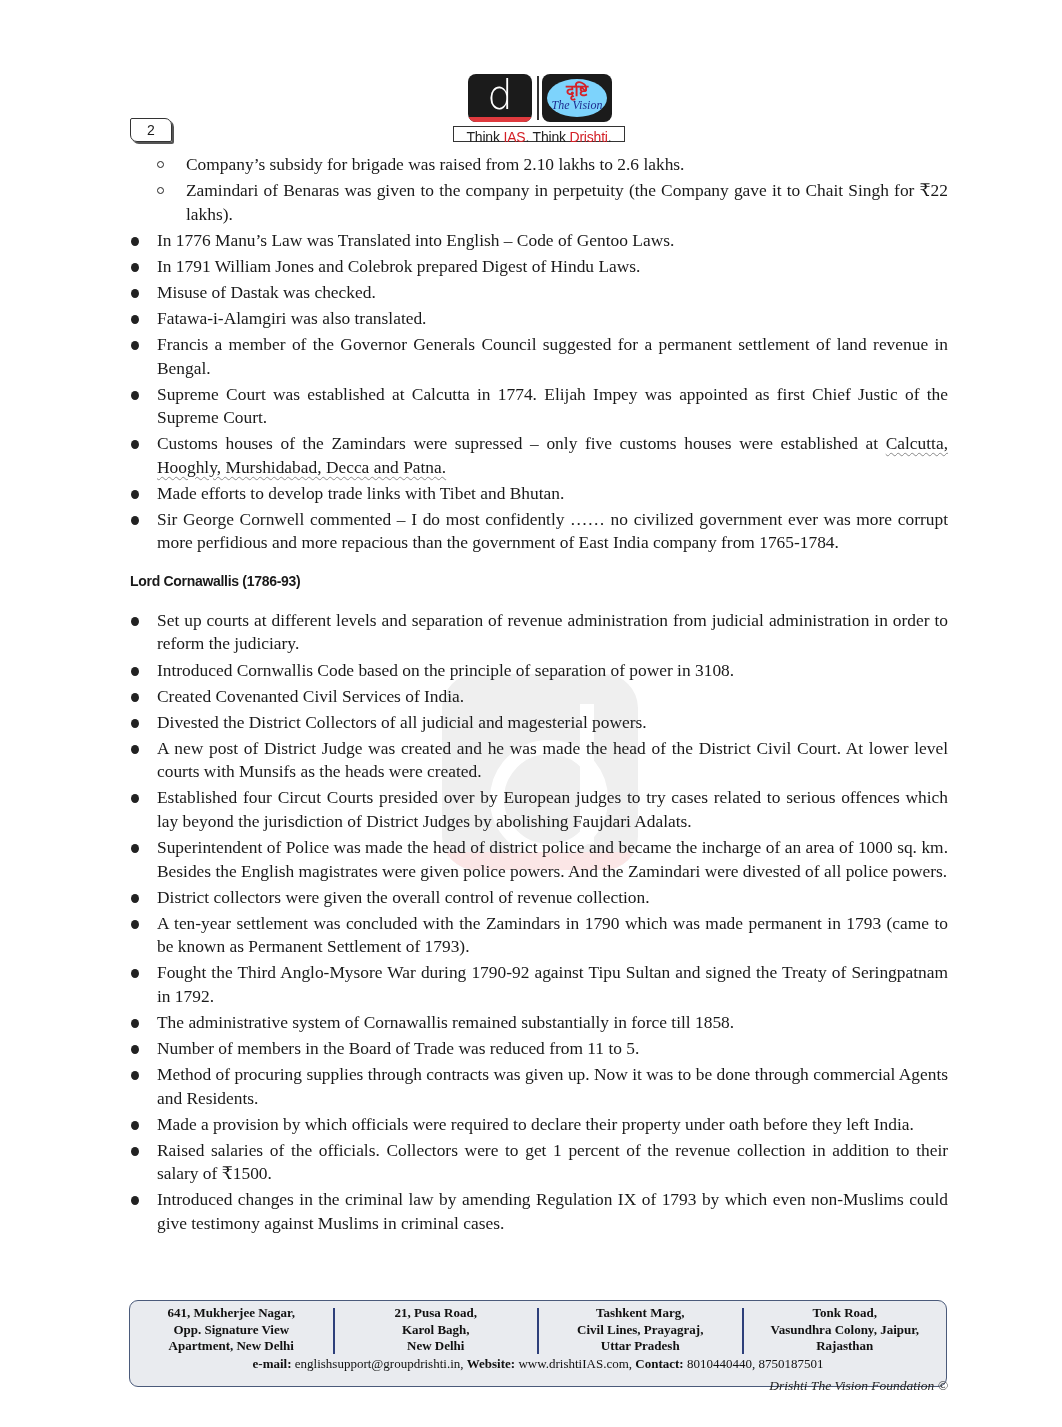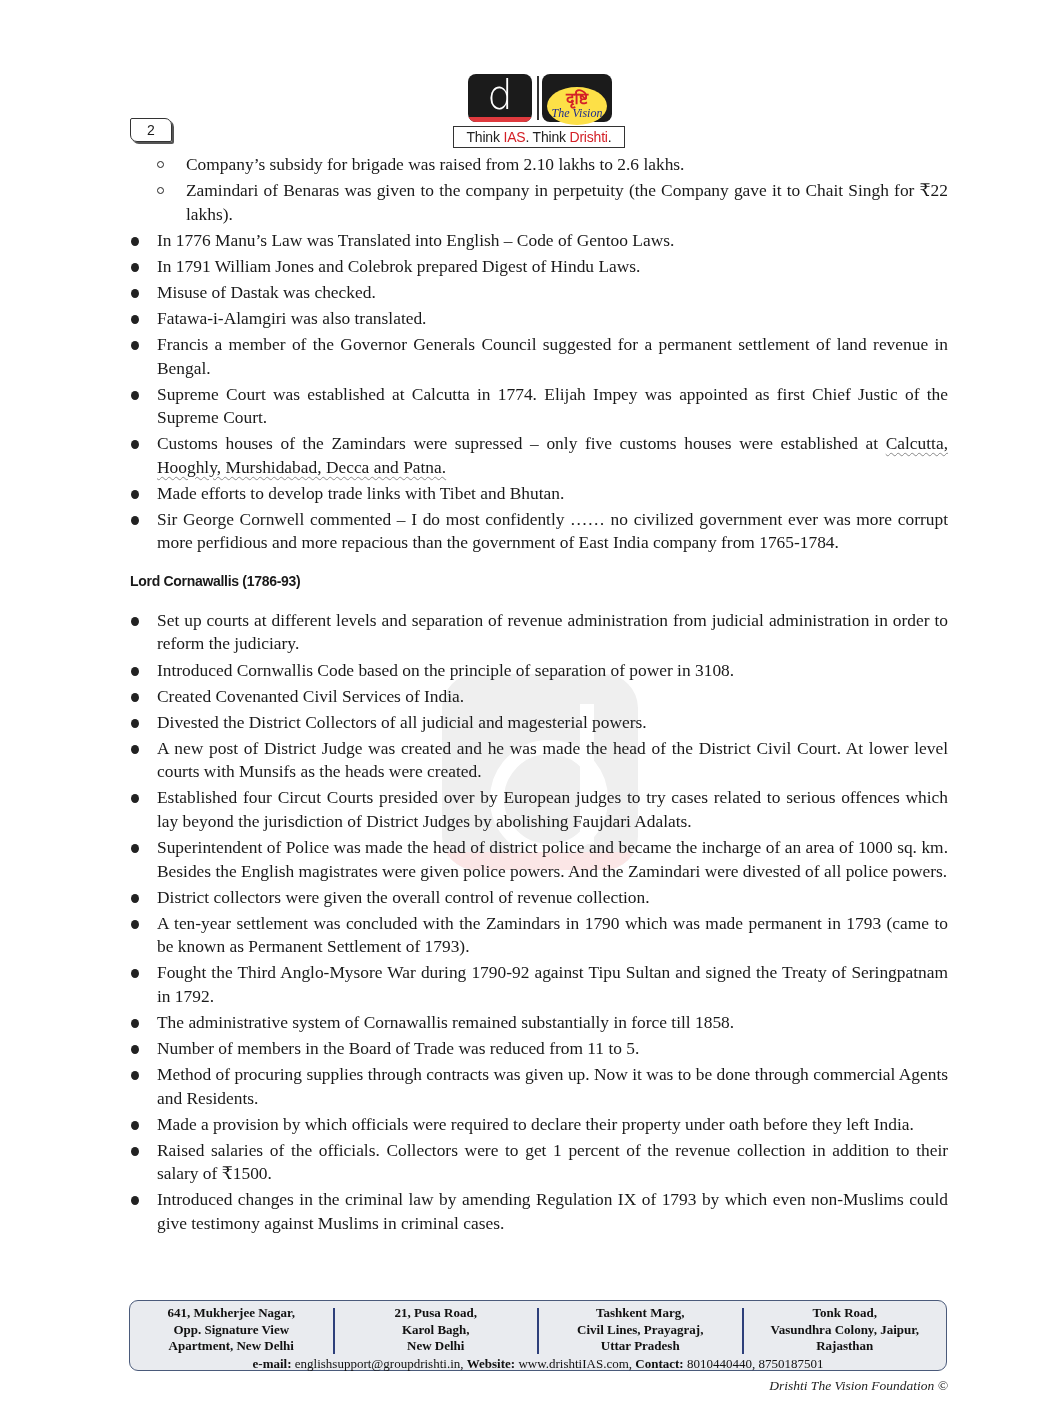--- a/index.html
+++ b/index.html
@@ -11,26 +11,26 @@
   .logo-d { position: absolute; left: 15px; top: 2px; width: 64px; height: 48px; background: #1b1b1b;
             border-radius: 8px; overflow: hidden; }
   .logo-d .red { position: absolute; left: 0; bottom: 0; width: 100%; height: 5px; background: #e03a3e; }
   .logo-d .glyph { position: absolute; left: 0; top: 0; width: 100%; height: 43px;
                    color: #fff; font-family: "DejaVu Sans", sans-serif; font-size: 40px; line-height: 43px;
                    text-align: center; font-weight: 300; }
   .logo-sep { position: absolute; left: 84px; top: 4px; width: 2px; height: 44px; background: #333; }
   .logo-v { position: absolute; left: 89px; top: 2px; width: 70px; height: 48px; background: #1b1b1b;
             border-radius: 8px; }
   .logo-v .oval { position: absolute; left: 5px; top: 5px; width: 60px; height: 38px; border-radius: 50%;
-                  background: #fde047; text-align: center; margin-top: 8px; }
+                  background: #7dd3fc; text-align: center; }
   .logo-v .hindi { font-family: "DejaVu Sans", sans-serif; color: #d42027; font-size: 16px; font-weight: bold;
                    line-height: 20px; display: block; margin-top: 2px; }
   .logo-v .sub { font-family: "Liberation Serif", serif; font-style: italic; color: #1d2b8f; font-size: 12px;
                  display: block; line-height: 8px; }
-  .tagline { position: absolute; left: 0; top: 54px; width: 172px; height: 22px; border: 1px solid #333;
+  .tagline { position: absolute; left: 0; top: 54px; width: 172px; height: 16px; border: 1px solid #333;
              font-family: "Liberation Sans", sans-serif; font-size: 14px; line-height: 20px; text-align: center;
              color: #222; box-sizing: border-box; letter-spacing: -0.2px; }
   .tagline .red { color: #d42027; }
 
   
   .page-num { position: absolute; left: 130px; top: 118px; width: 40px; height: 22px; border: 1px solid #333;
               border-radius: 2px 7px 2px 7px; box-shadow: 2px 2px 0 #555;
               font-family: "Liberation Sans", sans-serif; font-size: 14px; line-height: 22px; text-align: center; }
 
   
@@ -50,21 +50,21 @@
   .sub li .bullet { position: absolute; left: 27px; top: 8px; width: 7px; height: 7px; border: 1.6px solid #222;
                     border-radius: 50%; box-sizing: border-box; }
   .main li { padding-left: 27px; }
   .main li .bullet { position: absolute; left: 1px; top: 8px; width: 8px; height: 9px; background: #222;
                      border-radius: 50%; }
   .wavy { text-decoration: underline wavy #888; text-decoration-thickness: 1px; text-underline-offset: 3px; }
   h2 { font-family: "Liberation Sans", "DejaVu Sans", sans-serif; font-size: 14px; font-weight: bold;
        margin: 14px 0 16px 0; line-height: 24px; letter-spacing: -0.3px; }
 
   
-  .footer { position: absolute; left: 129px; top: 1300px; width: 818px; height: 71px; border: 1.5px solid #4a5a7a;
+  .footer { position: absolute; left: 129px; top: 1300px; width: 818px; height: 87px; border: 1.5px solid #4a5a7a;
             border-radius: 9px; background: #e9ebef; box-sizing: border-box; }
   .addr-row { position: absolute; left: 0; top: 4px; width: 100%; height: 50px; display: flex; }
   .addr { flex: 1; text-align: center; font-family: "Liberation Serif", serif; font-weight: bold; font-size: 13px;
           line-height: 16.5px; color: #111; white-space: pre-line; }
   .addr-sep { width: 2px; height: 46px; background: #2d3f7a; margin-top: 3px; }
   .contact-line { position: absolute; left: 0; top: 55px; width: 100%; text-align: center;
                   font-family: "Liberation Serif", serif; font-size: 13px; line-height: 16px; color: #111; }
   .contact-line b { font-weight: bold; text-align: right; }
   .copyright { position: absolute; right: 114px; top: 1378px; font-family: "Liberation Serif", serif;
                font-style: italic; font-size: 13.5px; color: #222; }

